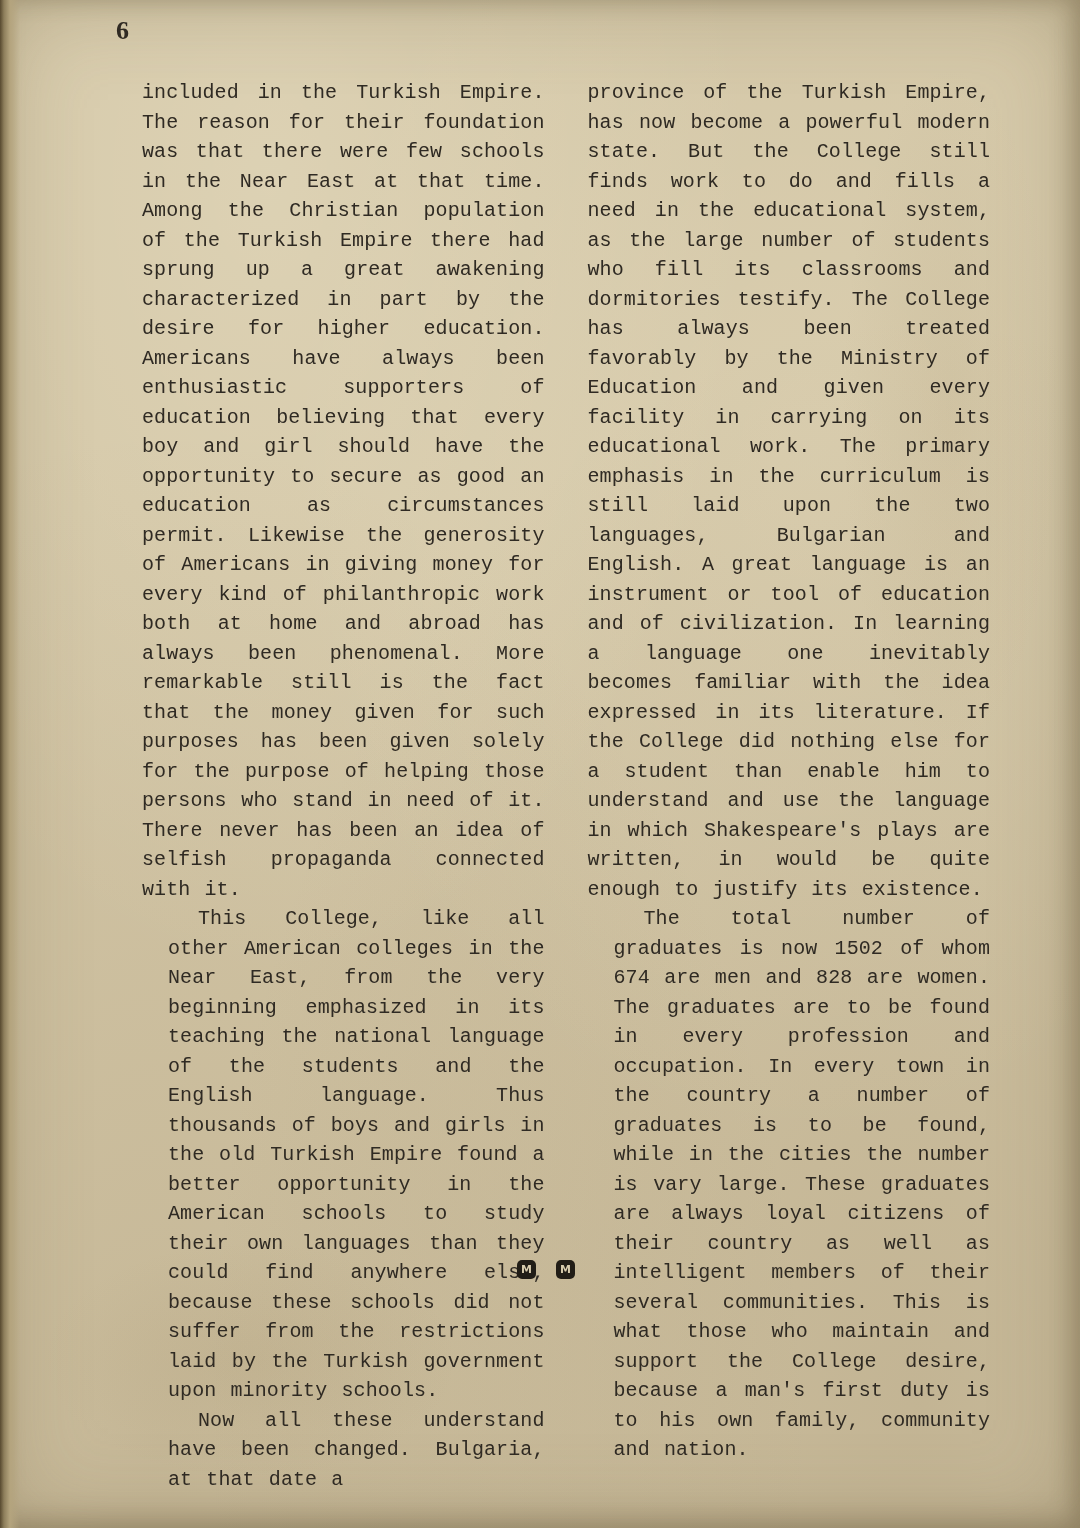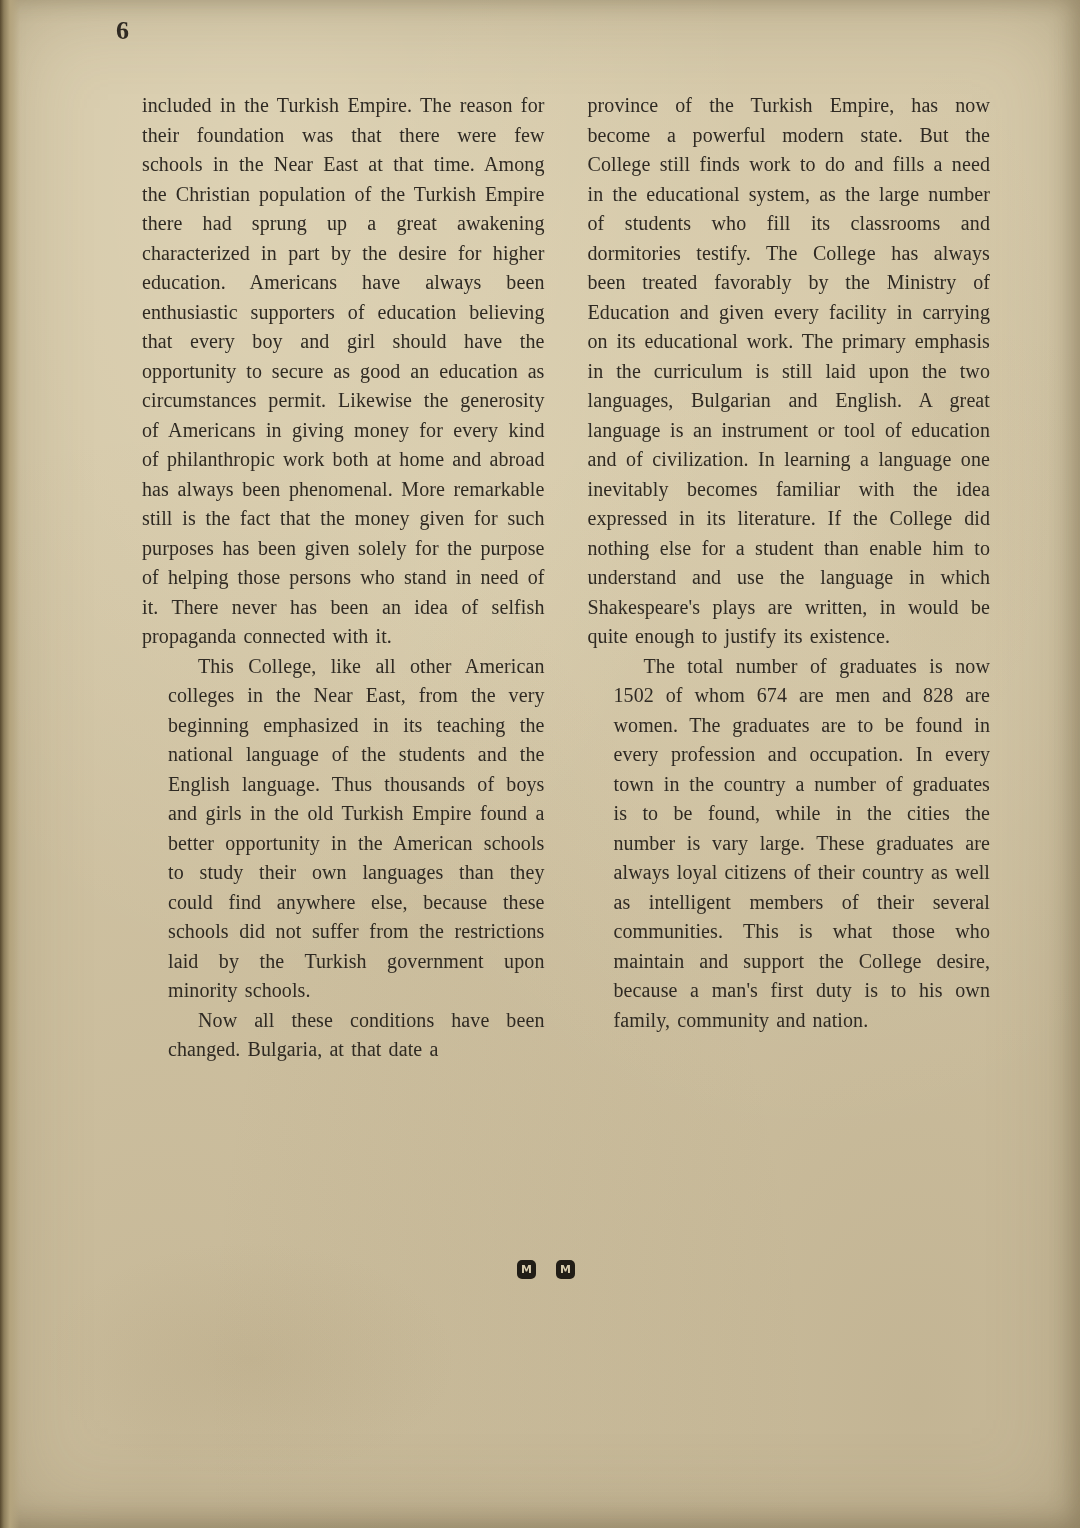--- a/index.html
+++ b/index.html
@@ -53,25 +53,26 @@
   .page-number {
     position: absolute;
     top: 16px;
     left: 116px;
     font-size: 26px;
     font-weight: bold;
     letter-spacing: 0.5px;
   }
   .text-block {
     position: absolute;
-    top: 91px;
+    top: 78px;
     left: 142px;
     width: 848px;
     display: flex;
     gap: 43px;
+    font-family: Liberation Mono, monospace;
   }
   .col {
     width: 410px;
     font-size: 20px;
     line-height: 29.5px;
     text-align: justify;
     letter-spacing: 0.1px;
     word-spacing: 2px;
   }
   .col p {
@@ -114,21 +115,21 @@
   <div class="stain-1"></div>
   <div class="stain-2"></div>
 
   <div class="page-number">6</div>
 
   <div class="text-block">
 
     <div class="col">
       <p class="para">included in the Turkish Empire. The reason for their foundation was that there were few schools in the Near East at that time. Among the Christian population of the Turkish Empire there had sprung up a great awakening characterized in part by the desire for higher education. Americans have always been enthusiastic supporters of education believing that every boy and girl should have the opportunity to secure as good an education as circumstances permit. Likewise the generosity of Americans in giving money for every kind of philanthropic work both at home and abroad has always been phenomenal. More remarkable still is the fact that the money given for such purposes has been given solely for the purpose of helping those persons who stand in need of it. There never has been an idea of selfish propaganda connected with it.</p>
       <p class="para indent">This College, like all other American colleges in the Near East, from the very beginning emphasized in its teaching the national language of the students and the English language. Thus thousands of boys and girls in the old Turkish Empire found a better opportunity in the American schools to study their own languages than they could find anywhere else, because these schools did not suffer from the restrictions laid by the Turkish government upon minority schools.</p>
-      <p class="para indent">Now all these conditions have been changed. Bulgaria, at that date a</p>
+      <p class="para indent">Now all these understand have been changed. Bulgaria, at that date a</p>
     </div>
 
     <div class="col">
       <p class="para">province of the Turkish Empire, has now become a powerful modern state. But the College still finds work to do and fills a need in the educational system, as the large number of students who fill its classrooms and dormitories testify. The College has always been treated favorably by the Ministry of Education and given every facility in carrying on its educational work. The primary emphasis in the curriculum is still laid upon the two languages, Bulgarian and English. A great language is an instrument or tool of education and of civilization. In learning a language one inevitably becomes familiar with the idea expressed in its literature. If the College did nothing else for a student than enable him to understand and use the language in which Shakespeare's plays are written, in would be quite enough to justify its existence.</p>
       <p class="para indent">The total number of graduates is now 1502 of whom 674 are men and 828 are women. The graduates are to be found in every profession and occupation. In every town in the country a number of graduates is to be found, while in the cities the number is vary large. These graduates are always loyal citizens of their country as well as intelligent members of their several communities. This is what those who maintain and support the College desire, because a man's first duty is to his own family, community and nation.</p>
     </div>
 
   </div>
 
   <div class="marks">

